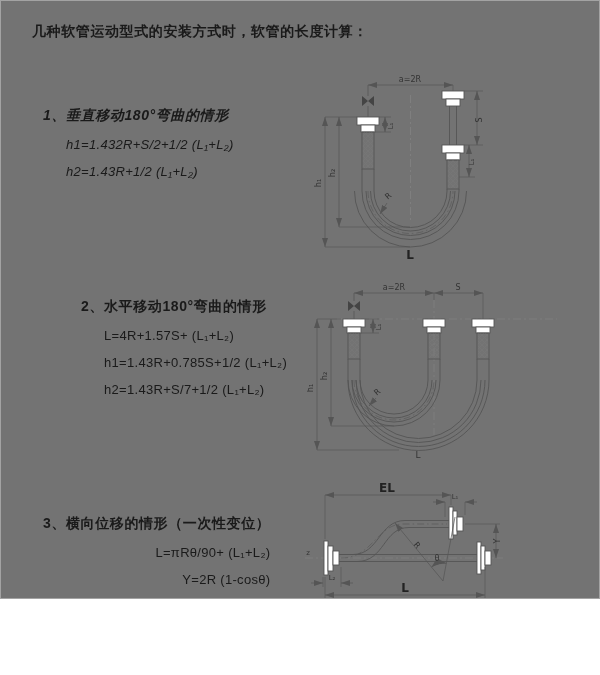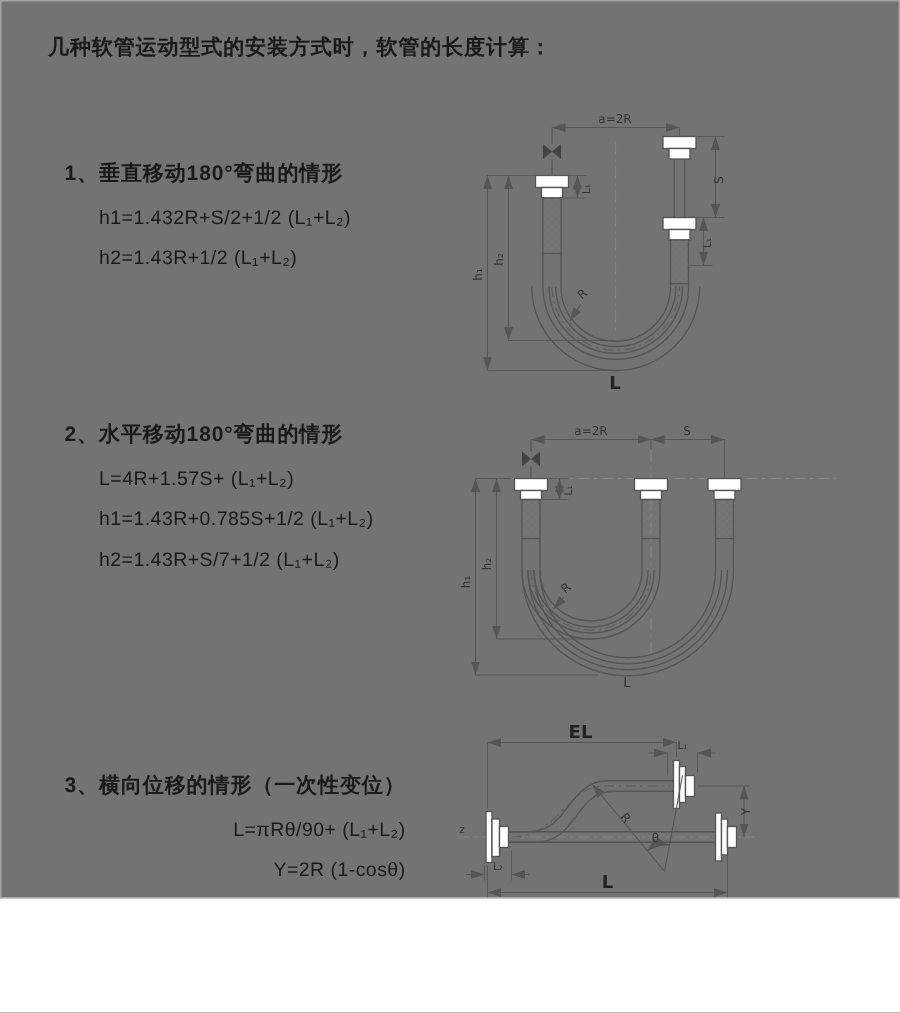--- a/index.html
+++ b/index.html
@@ -8,21 +8,21 @@
     background:#737373; border:1px solid #a3a3a3; box-sizing:border-box;
     overflow:hidden;
     font-family:"Liberation Sans","DejaVu Sans",sans-serif;
     color:#1a1a1a;
   }
   .title {
     position:absolute; left:31px; top:22px;
     font-size:14px; font-weight:700; letter-spacing:0.6px;
   }
   .section { position:absolute; left:42px; }
-  .sec1 { top:106px; } .sec2 { top:280px; } .sec3 { top:514px;text-align:right; }
+  .sec1 { top:106px;font-style:italic; } .sec2 { top:297px;margin-left:38px; } .sec3 { top:514px;text-align:right; }
   .heading { font-size:14px; font-weight:700; letter-spacing:0.6px; }
   .formula { font-size:13px; margin:12px 0 0 23px; letter-spacing:0.3px; }
   .diagram { position:absolute; }
   .d1 { left:312px; top:70px; }
   .d2 { left:306px; top:279px; }
   .d3 { left:296px; top:474px; }
   svg { display:block; }
   svg text { font-family:"DejaVu Sans",sans-serif; fill:#333; }
   .lab8  { font-size:8px; }
   .lab7  { font-size:7px; }

